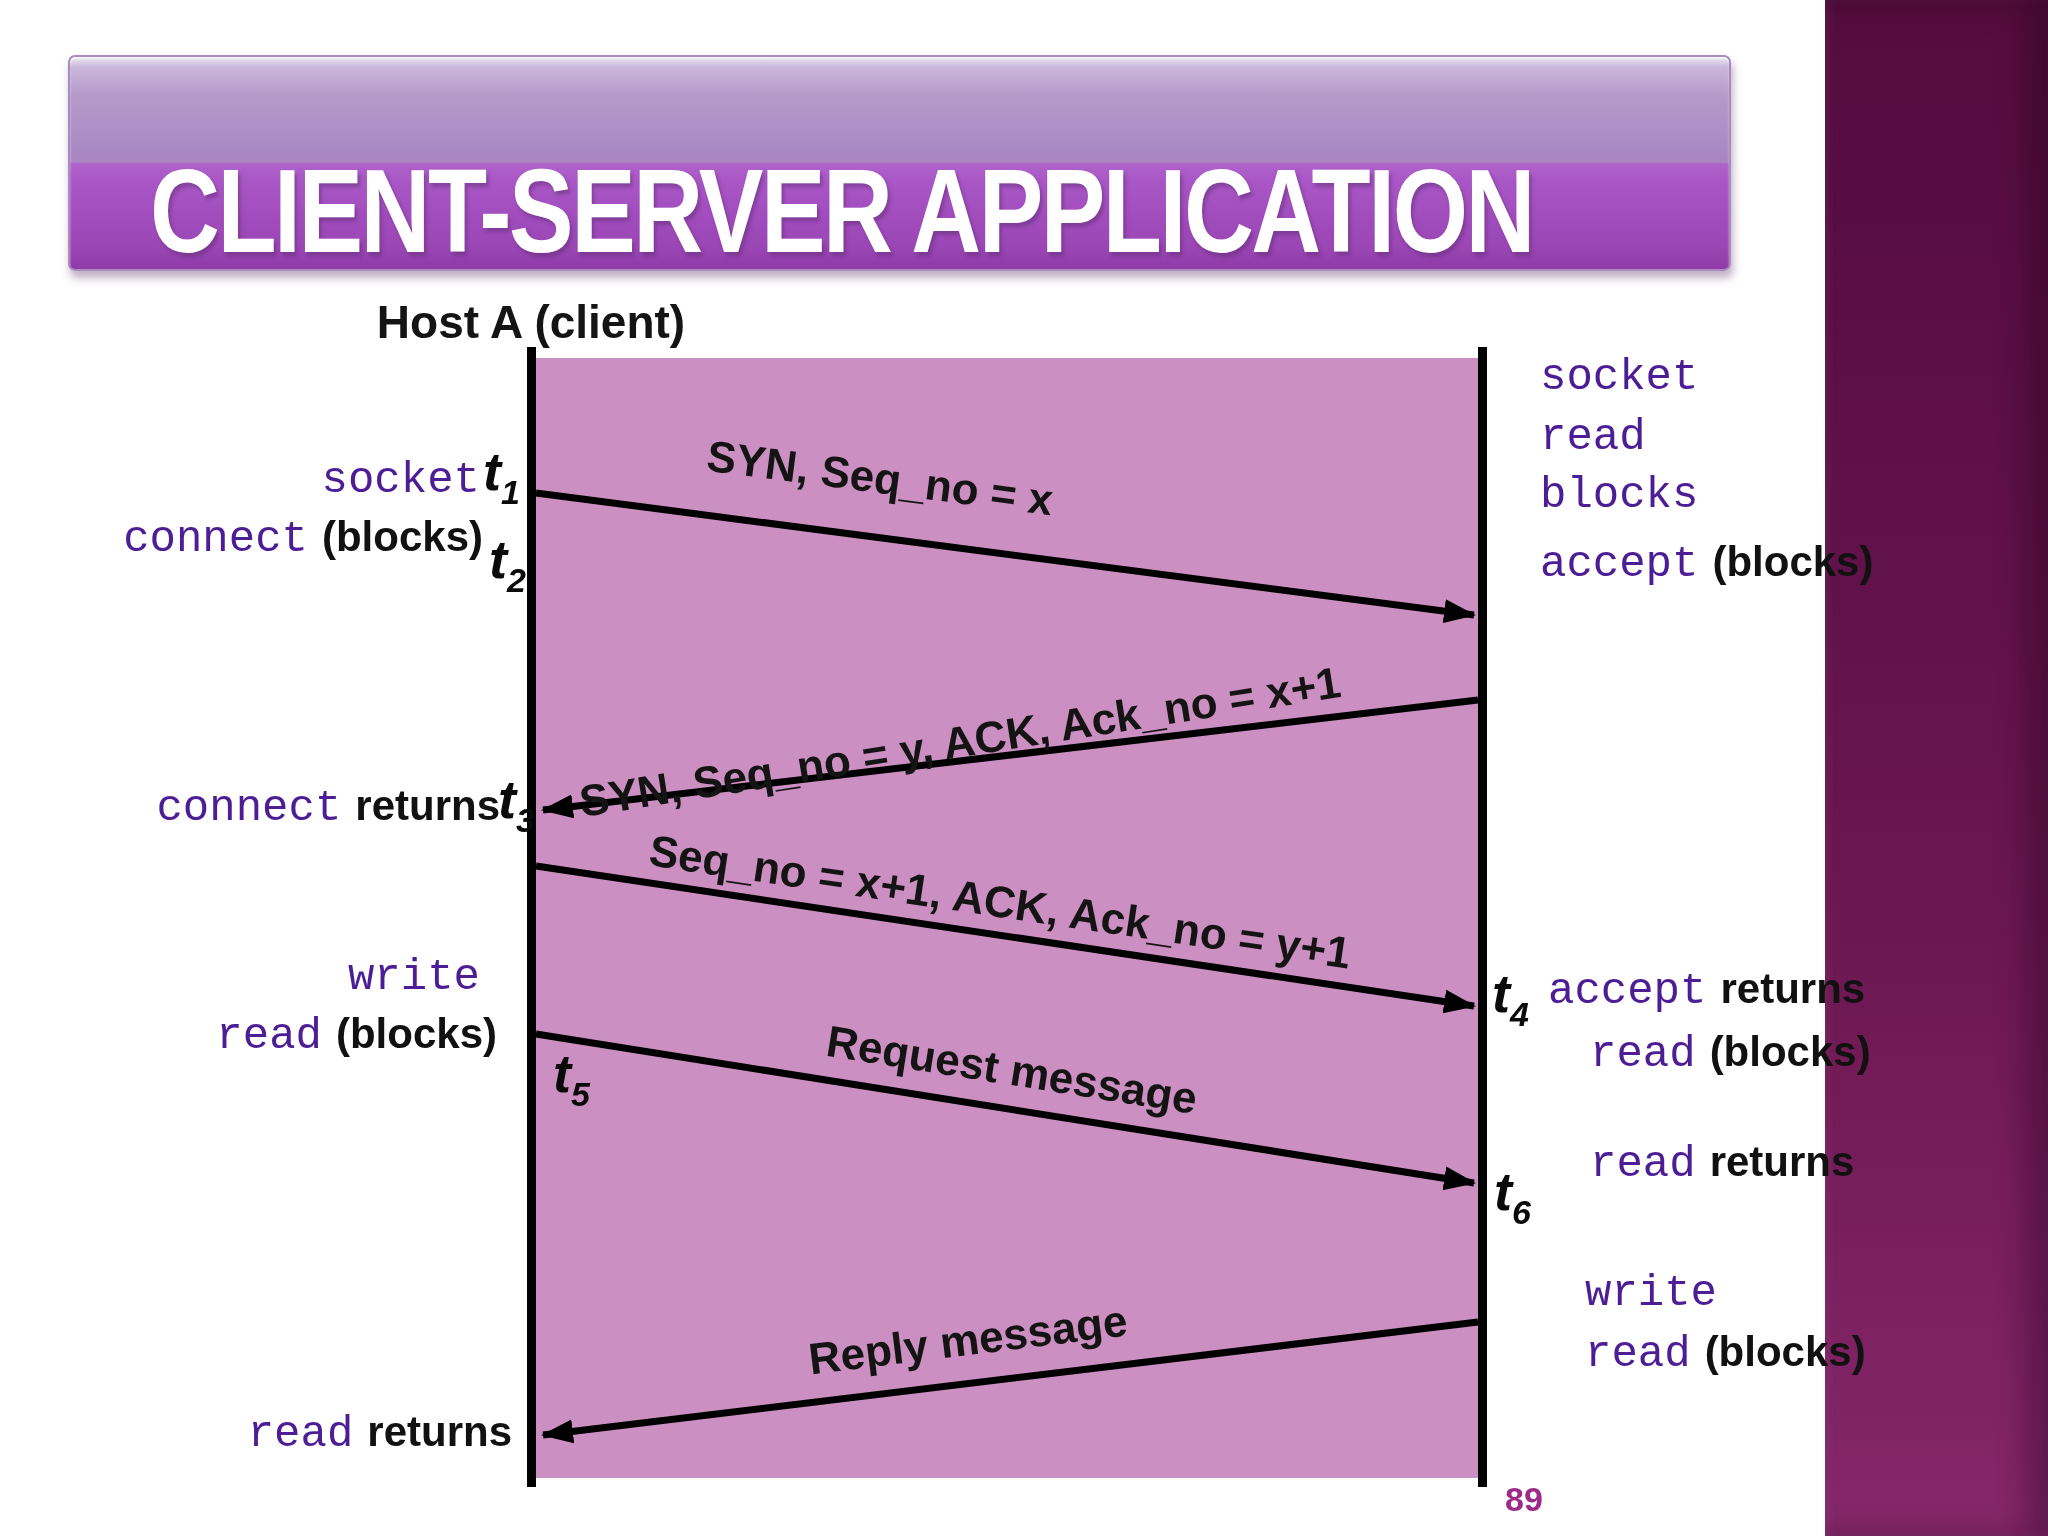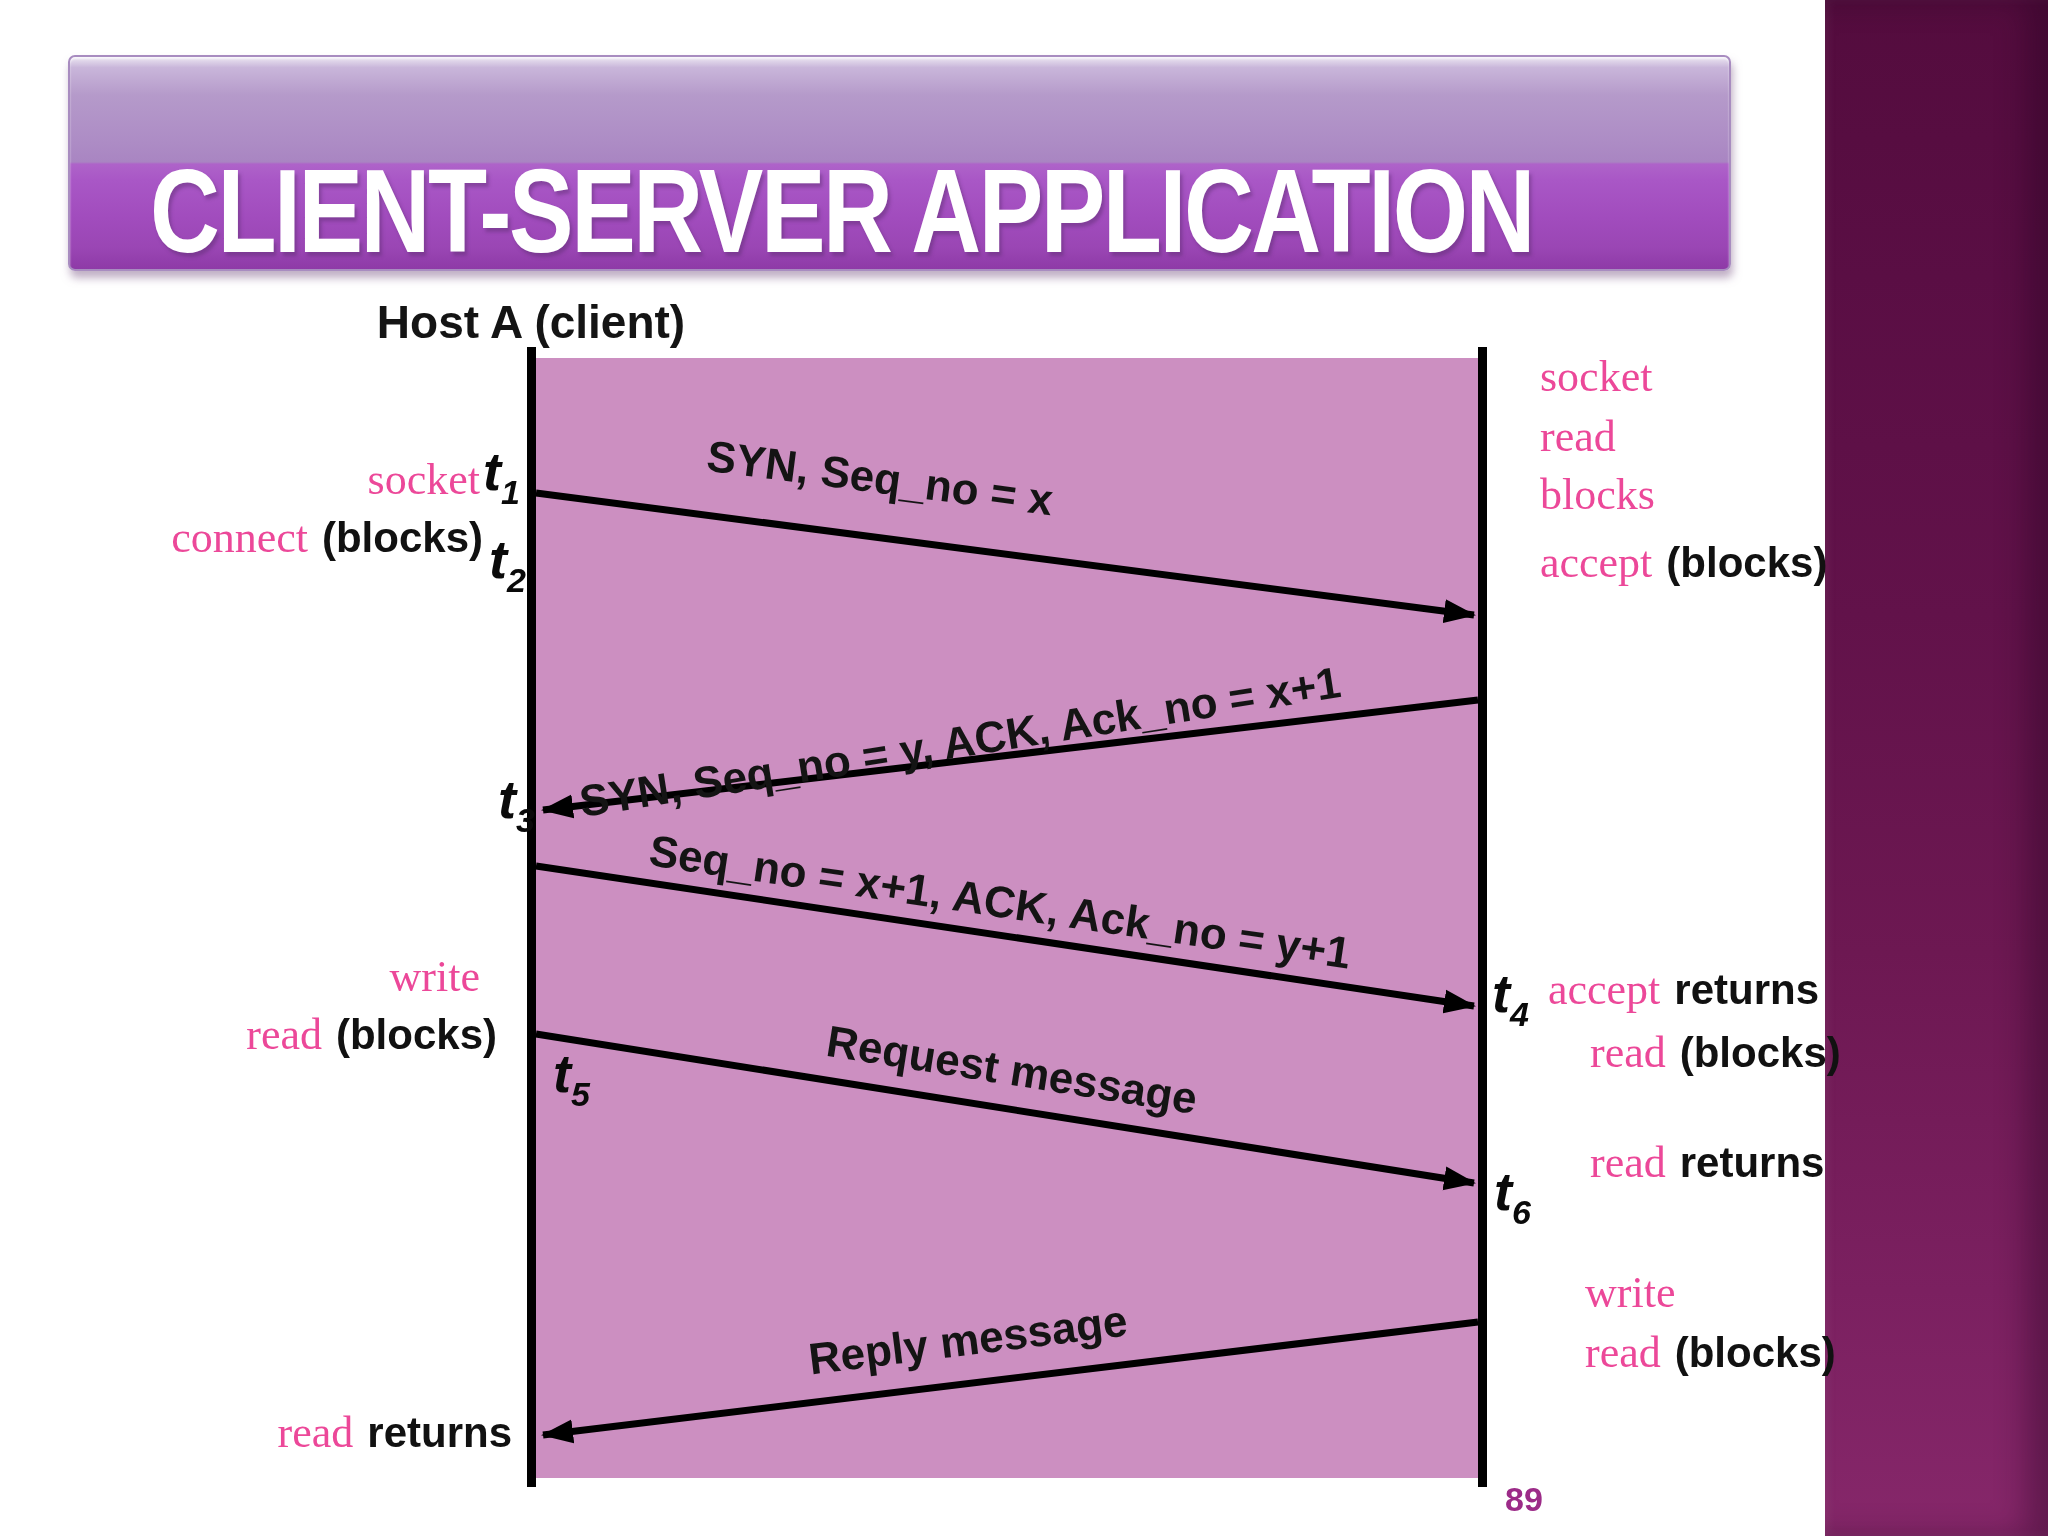--- a/index.html
+++ b/index.html
@@ -39,21 +39,21 @@
   .lane{position:absolute;background:#cc8fc1;left:536px;top:358px;width:946px;height:1120px;}
   .lifeline{position:absolute;width:9px;background:#000;top:347px;height:1140px;}
   .lifeline.client{left:527px;}
   .lifeline.server{left:1478px;}
   .host-label{
     position:absolute;transform:translateX(-50%);
     font-size:46px;font-weight:bold;color:#141414;white-space:nowrap;
   }
   svg.arrows{position:absolute;left:0;top:0;z-index:4;}
   
-  .mono{font-family:Liberation Serif, serif;font-size:44px;color:#ec4899;}
+  .mono{font-family:Liberation Mono, monospace;font-size:44px;color:#4c1d95;}
   .plain{font-size:42px;font-weight:bold;color:#111;margin-left:14px;}
   .ann{position:absolute;white-space:nowrap;z-index:5;line-height:1.15;}
   .ann.right-align{text-align:right;}
   .tmark{
     position:absolute;z-index:6;white-space:nowrap;
     font-style:italic;font-weight:bold;font-size:54px;color:#0a0a0a;
   }
   .tmark sub{font-size:34px;line-height:0;vertical-align:-14px;font-style:italic;}
   .msg-label{
     position:absolute;z-index:5;white-space:nowrap;
@@ -101,20 +101,23 @@
   <div class="msg-label" style="left:1000px;top:902px;--rot:8.4deg;">Seq_no = x+1, ACK, Ack_no = y+1</div>
   <div class="msg-label" style="left:1012px;top:1070px;--rot:9deg;">Request message</div>
   <div class="msg-label" style="left:968px;top:1340px;--rot:-7deg;">Reply message</div>
 
   <div class="ann right-align" style="right:1568px;top:455px;">
     <span class="mono">socket</span>
   </div>
   <div class="ann right-align" style="right:1565px;top:513px;">
     <span class="mono">connect</span><span class="plain">(blocks)</span>
   </div>
+  <div class="ann right-align" style="right:1548px;top:782px;">
+    <span class="mono">connect</span><span class="plain">returns</span>
+  </div>
   <div class="ann right-align" style="right:1568px;top:952px;">
     <span class="mono">write</span>
   </div>
   <div class="ann right-align" style="right:1551px;top:1010px;">
     <span class="mono">read</span><span class="plain">(blocks)</span>
   </div>
   <div class="ann right-align" style="right:1536px;top:1408px;">
     <span class="mono">read</span><span class="plain">returns</span>
   </div>
 

